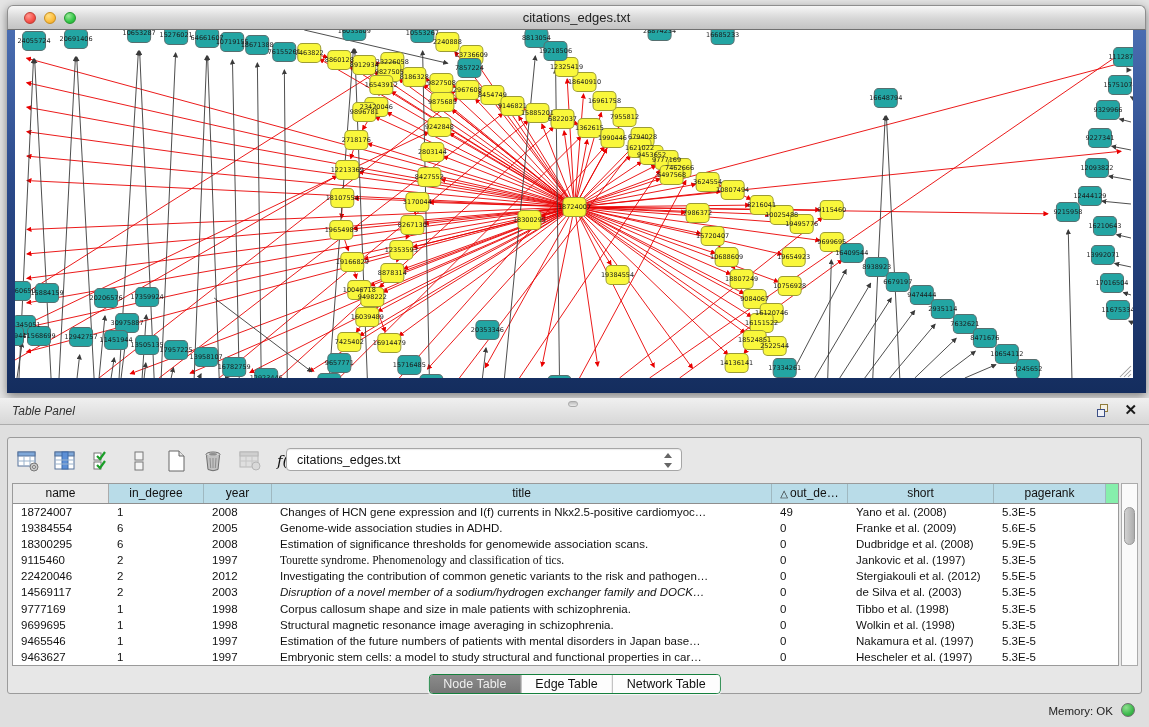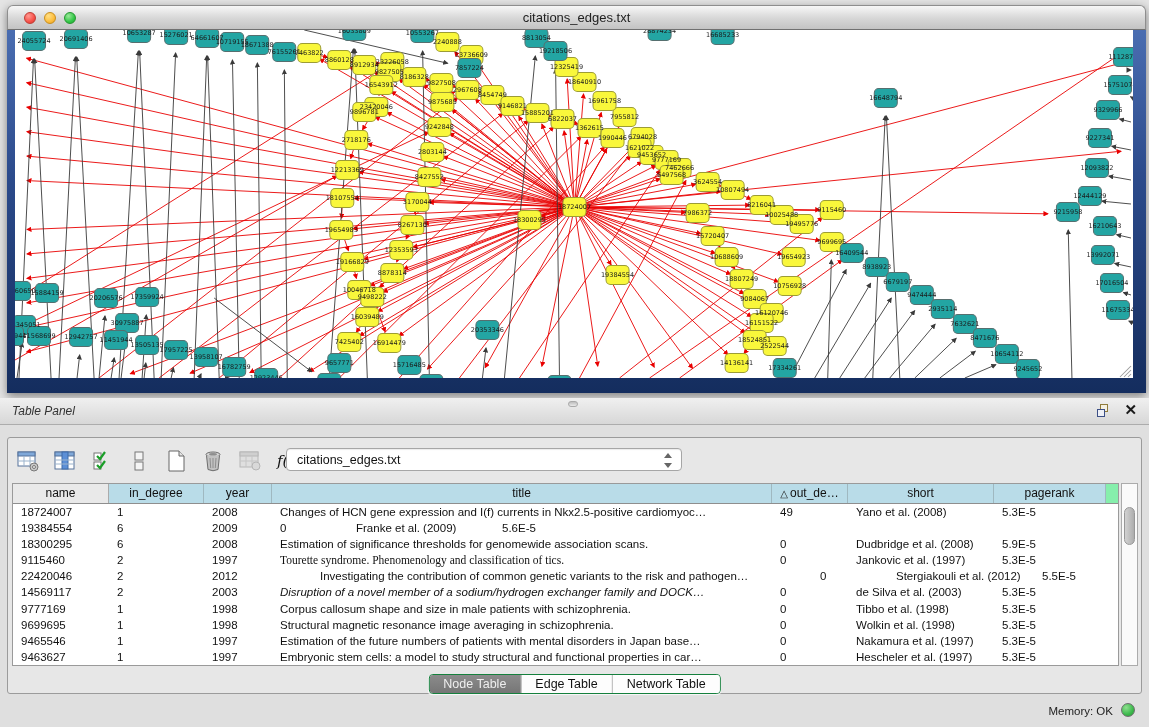--- a/index.html
+++ b/index.html
@@ -672,21 +672,22 @@
             <div class="tcell" style="width: 95px;">1</div>
             <div class="tcell" style="width: 68px;">2008</div>
             <div class="tcell" style="width: 500px;">Changes of HCN gene expression and I(f) currents in Nkx2.5-positive cardiomyoc…</div>
             <div class="tcell" style="width: 76px;">49</div>
             <div class="tcell" style="width: 146px;">Yano et al. (2008)</div>
             <div class="tcell" style="width: 112px;">5.3E-5</div>
           </div>
           <div class="trow">
             <div class="tcell" style="width: 96px;">19384554</div>
             <div class="tcell" style="width: 95px;">6</div>
-            <div class="tcell" style="width: 68px;">2009</div>
+            <div class="tcell" style="width: 68px;">2005</div>
+            <div class="tcell" style="width: 500px;">Genome-wide association studies in ADHD.</div>
             <div class="tcell" style="width: 76px;">0</div>
             <div class="tcell" style="width: 146px;">Franke et al. (2009)</div>
             <div class="tcell" style="width: 112px;">5.6E-5</div>
           </div>
           <div class="trow">
             <div class="tcell" style="width: 96px;">18300295</div>
             <div class="tcell" style="width: 95px;">6</div>
             <div class="tcell" style="width: 68px;">2008</div>
             <div class="tcell" style="width: 500px;">Estimation of significance thresholds for genomewide association scans.</div>
             <div class="tcell" style="width: 76px;">0</div>
@@ -699,21 +700,21 @@
             <div class="tcell" style="width: 68px;">1997</div>
             <div class="tcell" style="width: 500px; font-family: Liberation Serif, serif;">Tourette syndrome. Phenomenology and classification of tics.</div>
             <div class="tcell" style="width: 76px;">0</div>
             <div class="tcell" style="width: 146px;">Jankovic et al. (1997)</div>
             <div class="tcell" style="width: 112px;">5.3E-5</div>
           </div>
           <div class="trow">
             <div class="tcell" style="width: 96px;">22420046</div>
             <div class="tcell" style="width: 95px;">2</div>
             <div class="tcell" style="width: 68px;">2012</div>
-            <div class="tcell" style="width: 500px; margin-left: 40px;">Investigating the contribution of common genetic variants to the risk and pathogen…</div>
+            <div class="tcell" style="width: 500px;">Investigating the contribution of common genetic variants to the risk and pathogen…</div>
             <div class="tcell" style="width: 76px;">0</div>
             <div class="tcell" style="width: 146px;">Stergiakouli et al. (2012)</div>
             <div class="tcell" style="width: 112px;">5.5E-5</div>
           </div>
           <div class="trow">
             <div class="tcell" style="width: 96px;">14569117</div>
             <div class="tcell" style="width: 95px;">2</div>
             <div class="tcell" style="width: 68px;">2003</div>
             <div class="tcell" style="width: 500px; font-style: italic;">Disruption of a novel member of a sodium/hydrogen exchanger family and DOCK…</div>
             <div class="tcell" style="width: 76px;">0</div>

